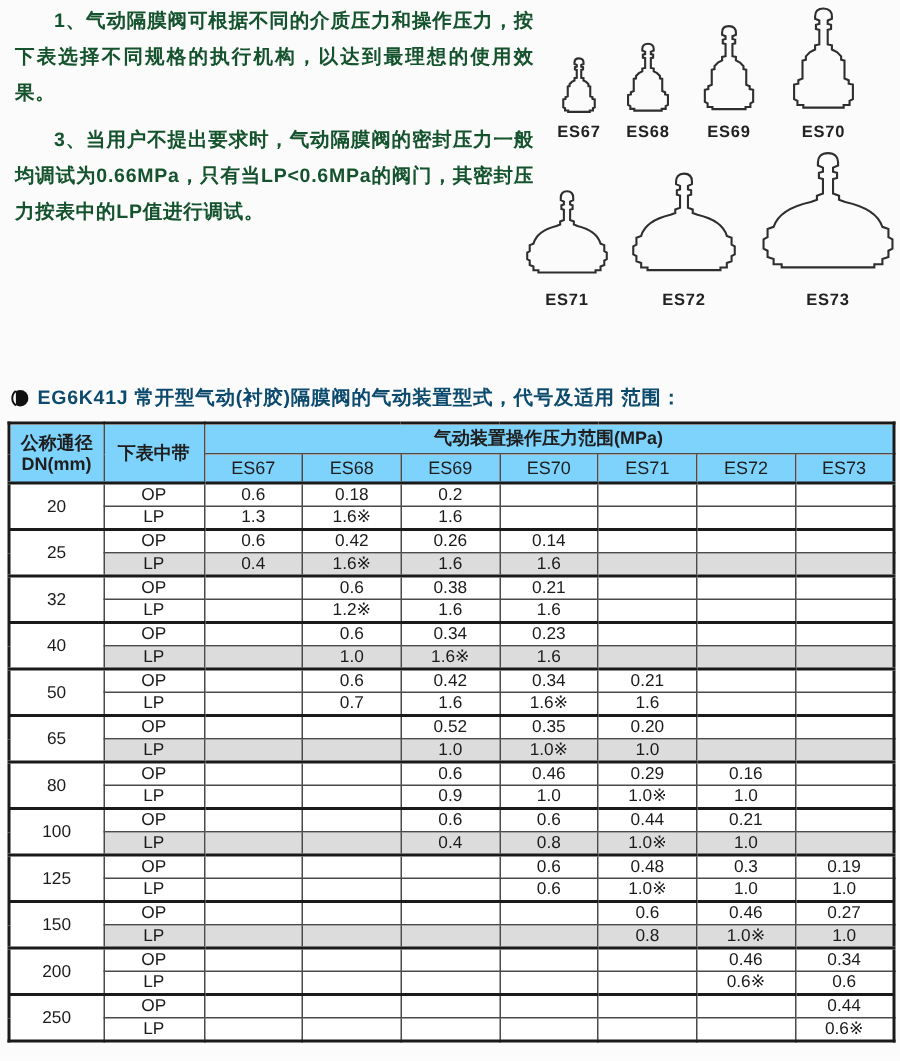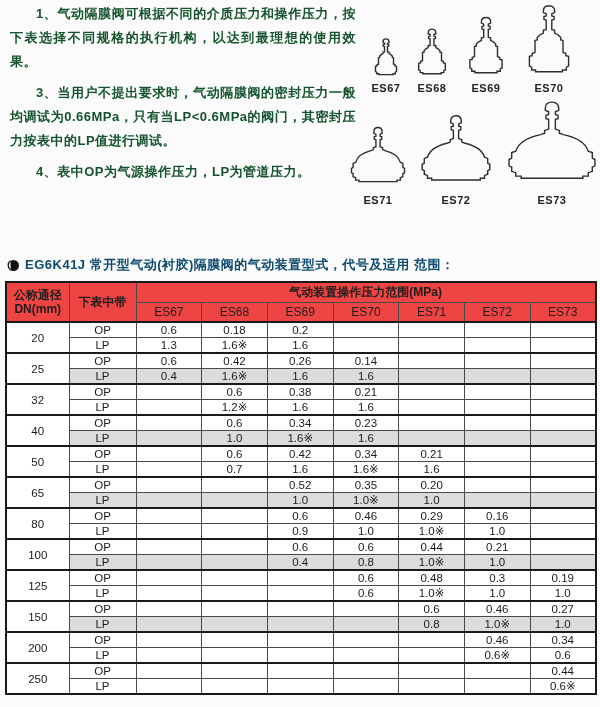--- a/index.html
+++ b/index.html
@@ -24,21 +24,21 @@
   
   .table-title{position:absolute;left:6px;top:256px;display:flex;align-items:center;gap:6px;
                font-size:13px;font-weight:bold;color:#0c4a6e;letter-spacing:.5px;}
   .bullet{flex:0 0 auto;}
   
   .ptable{position:absolute;left:5px;top:281px;width:590px;border-collapse:collapse;table-layout:fixed;
           background:#fff;}
   .ptable,{border:2px solid #1a1a1a;}
   .ptable{border:2px solid #1a1a1a;}
   .ptable th,.ptable td{border:1px solid #4a4a4a;padding:0;text-align:center;overflow:hidden;}
-  .ptable thead th{background:#ef4444;font-weight:bold;font-size:12px;color:#1e1e1e;}
+  .ptable thead th{background:#7dd3fc;font-weight:bold;font-size:12px;color:#1e1e1e;}
   .ptable thead .range-h{height:19px;line-height:19px;}
   .ptable thead .model-h{height:18px;line-height:18px;font-weight:normal;font-size:12px;}
   .dn-h div{line-height:14px;font-size:12px;}
   .ptable td{font-size:11.5px;height:14px;line-height:14px;color:#1b1b1b;}
   .dn-cell{font-size:12px;}
   .cond-cell{font-size:11.5px;}
   .shaded{background:#dcdcdc;}
   .group-start td{border-top:2px solid #1a1a1a;}
 </style>
 </head>
@@ -51,21 +51,20 @@
     </symbol>
     <symbol id="valve-b" viewBox="0 0 140 130" preserveAspectRatio="none">
       <path class="valve-path" d="M70,3 C63,3 60,7 60,12 L60,15 L65,17 L65,21 L61,22 L61,27 L65,28 L65,42 L59,44 L59,48 L53,50 C34,54 20,62 16,74 L10,76 L10,84 L6,86 L6,95 L10,97 L10,103 L16,105 L16,110 L24,110 L24,113 L116,113 L116,110 L124,110 L124,105 L130,103 L130,97 L134,95 L134,86 L130,84 L130,76 L124,74 C120,62 106,54 87,50 L81,48 L81,44 L75,42 L75,28 L79,27 L79,22 L75,21 L75,17 L80,15 L80,12 C80,7 77,3 70,3 Z"></path>
     </symbol>
   </defs>
 </svg>
 
 <div class="notes">
     <p class="note">1、气动隔膜阀可根据不同的介质压力和操作压力，按下表选择不同规格的执行机构，以达到最理想的使用效果。</p>
     <p class="note">3、当用户不提出要求时，气动隔膜阀的密封压力一般均调试为0.66MPa，只有当LP&lt;0.6MPa的阀门，其密封压力按表中的LP值进行调试。</p>
-    <p class="note">4、表中OP为气源操作压力，LP为管道压力。</p>
   </div>
 
 <div class="figures">
   <div class="fig-row fig-row-1">
     <div class="figure">
       <svg width="30" height="40">
           <use href="#valve-a"></use>
         </svg>
       <div class="fig-label">ES67</div>
     </div>

